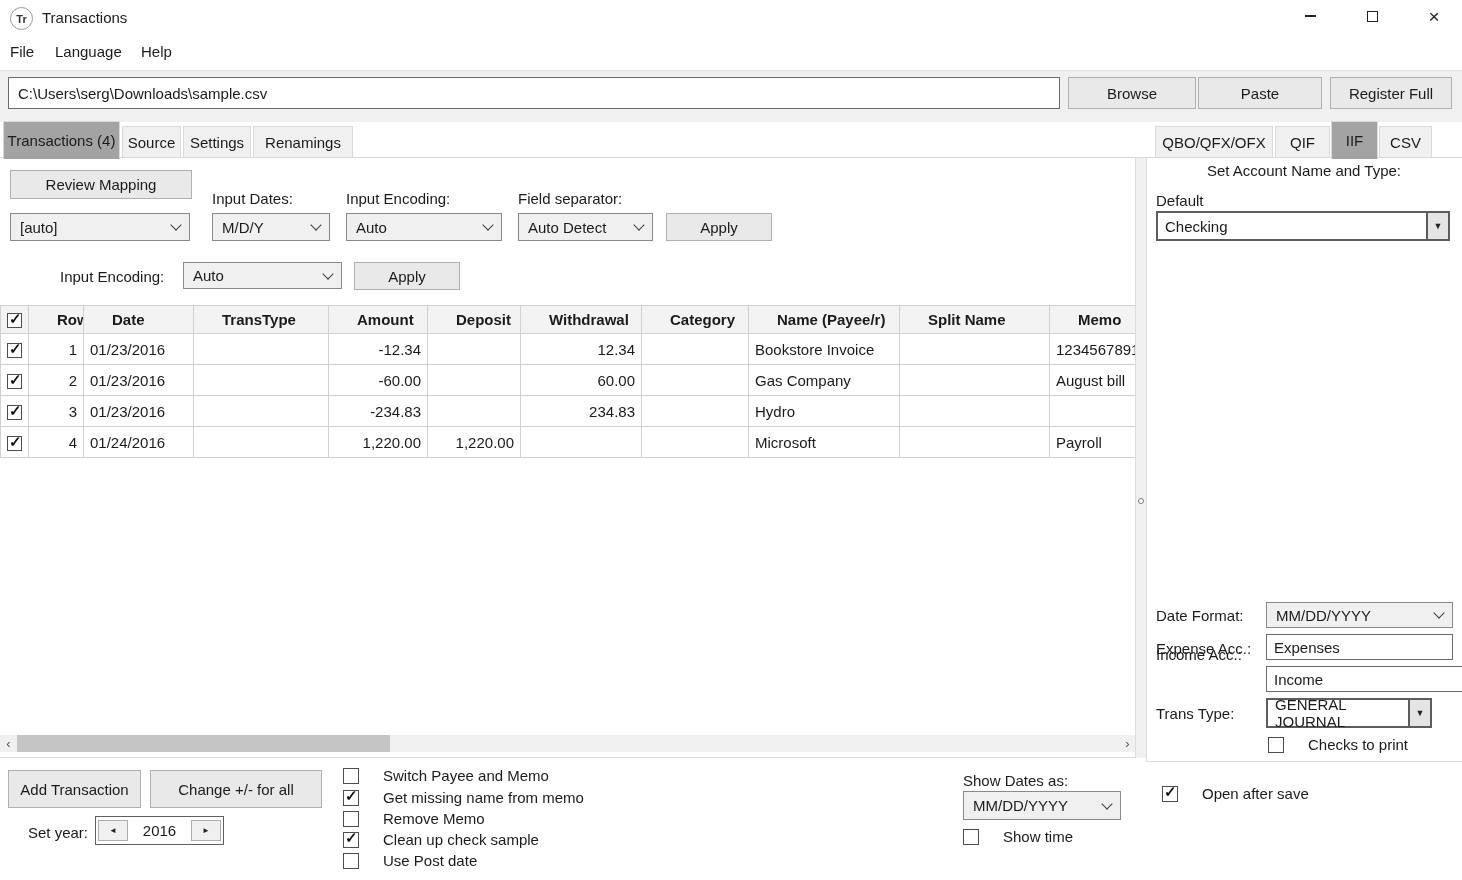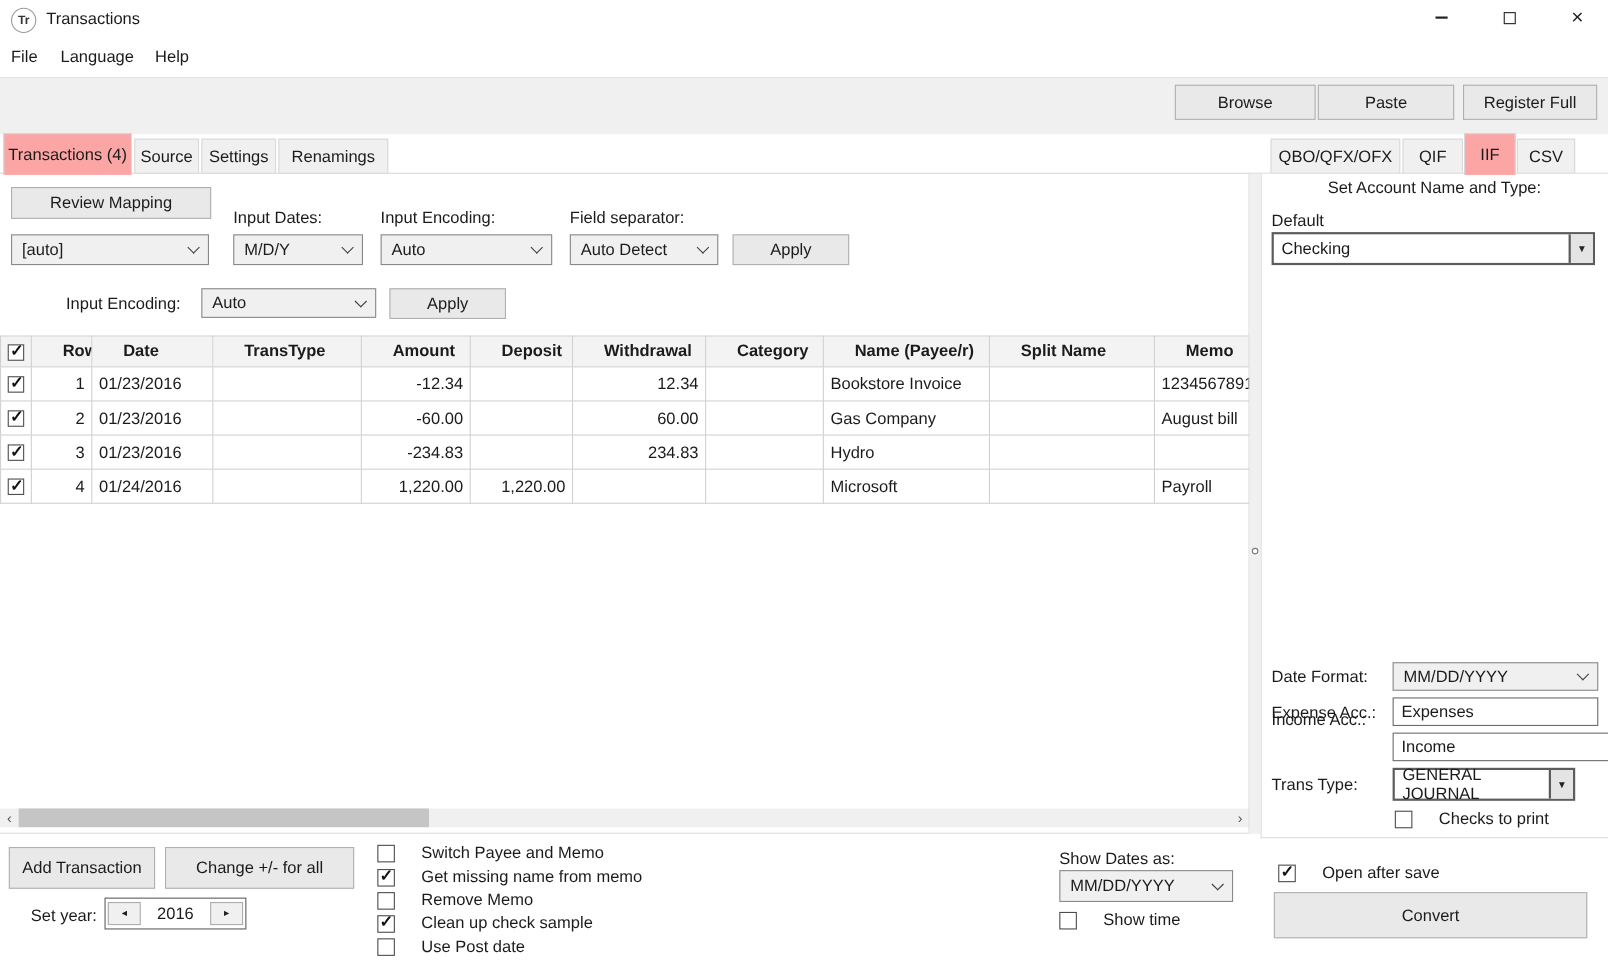--- a/index.html
+++ b/index.html
@@ -22,21 +22,21 @@
   
   .band { left:0; top:70px; width:1462px; height:52px; background:#f0f0f0; border-top:1px solid #e3e3e3; }
   .path-input { left:8px; top:77px; width:1052px; height:32px; border:1px solid #6b6b6b; background:#fff;
                 font-family:"Liberation Sans",sans-serif; font-size:15px; padding:0 9px; color:#1b1b1b; }
   .btn { background:#e9e9e9; border:1px solid #b0b0b0; display:flex; align-items:center; justify-content:center;
          font-size:15px; cursor:default; }
 
   
   .tabline { left:0; top:157px; width:1462px; height:1px; background:#d9d9d9; }
   .tab { top:126px; height:32px; background:#f0f0f0; border:1px solid #d9d9d9; display:flex; align-items:center; justify-content:center; }
-  .tab.active { top:121px; height:38px; background:#fca5a5; border-bottom:none; z-index:3; }
+  .tab.active { top:121px; height:38px; background:#a3a3a3; border-bottom:none; z-index:3; }
 
   
   .combo { background:#f0f0f0; border:1px solid #898989; display:flex; align-items:center; justify-content:space-between; padding:0 9px; }
   .chev { width:8px; height:8px; border-right:1.6px solid #3f3f3f; border-bottom:1.6px solid #3f3f3f;
           transform:rotate(45deg); margin-top:-4px; flex:none; }
   .combo-classic { background:#fff; border:2px solid #5c5c5c; display:flex; align-items:stretch; }
   .combo-classic .val { flex:1; display:flex; align-items:center; padding:2px 7px; }
   .combo-classic .dbtn { width:22px; background:#e4e4e4; border-left:2px solid #5c5c5c; display:flex; align-items:center; justify-content:center; font-size:9px; color:#222; }
   .tinput { border:1px solid #6b6b6b; background:#fff; font-family:"Liberation Sans",sans-serif; font-size:15px; padding:0 7px; color:#1b1b1b; }
   .lbl { display:flex; align-items:center; }
@@ -85,20 +85,21 @@
     </div>
   <div class="abs winbtn" style="left:1411px;">
       <span class="close-glyph">×</span>
     </div>
 
   <div class="abs menu-item" style="left:10px;">File</div>
   <div class="abs menu-item" style="left:55px;">Language</div>
   <div class="abs menu-item" style="left:141px;">Help</div>
 
   <div class="abs band"></div>
+  <input class="abs path-input" value="C:\Users\serg\Downloads\sample.csv" style="">
   <div class="abs btn" style="left:1068px; top:77px; width:128px; height:32px;">Browse</div>
   <div class="abs btn" style="left:1198px; top:77px; width:124px; height:32px;">Paste</div>
   <div class="abs btn" style="left:1330px; top:77px; width:122px; height:32px;">Register Full</div>
 
   <div class="abs tabline"></div>
   <div class="abs tab active" style="left:3px; width:117px;">Transactions (4)</div>
   <div class="abs tab" style="left:122px; width:59px;">Source</div>
   <div class="abs tab" style="left:183px; width:68px;">Settings</div>
   <div class="abs tab" style="left:253px; width:100px;">Renamings</div>
 
@@ -264,21 +265,20 @@
       <span>Checks to print</span>
     </div>
   </div>
 
   <div class="abs cbrow" style="left:1162px; top:785px;">
     <span class="cb checked">
         <span class="mark">✓</span>
       </span>
     <span>Open after save</span>
   </div>
-  <div class="abs btn" style="left:1158px; top:811px; width:285px; height:42px;">Convert</div>
 
   <div class="abs btn" style="left:8px; top:770px; width:133px; height:38px;">Add Transaction</div>
   <div class="abs btn" style="left:150px; top:770px; width:172px; height:38px;">Change +/- for all</div>
 
   <div class="abs lbl" style="left:28px; top:823px; height:18px;">Set year:</div>
   <div class="abs spinner" style="left:95px; top:816px; width:129px; height:29px;">
     <span class="spin-btn">
         <span>◄</span>
       </span>
     <span class="spin-val">2016</span>

